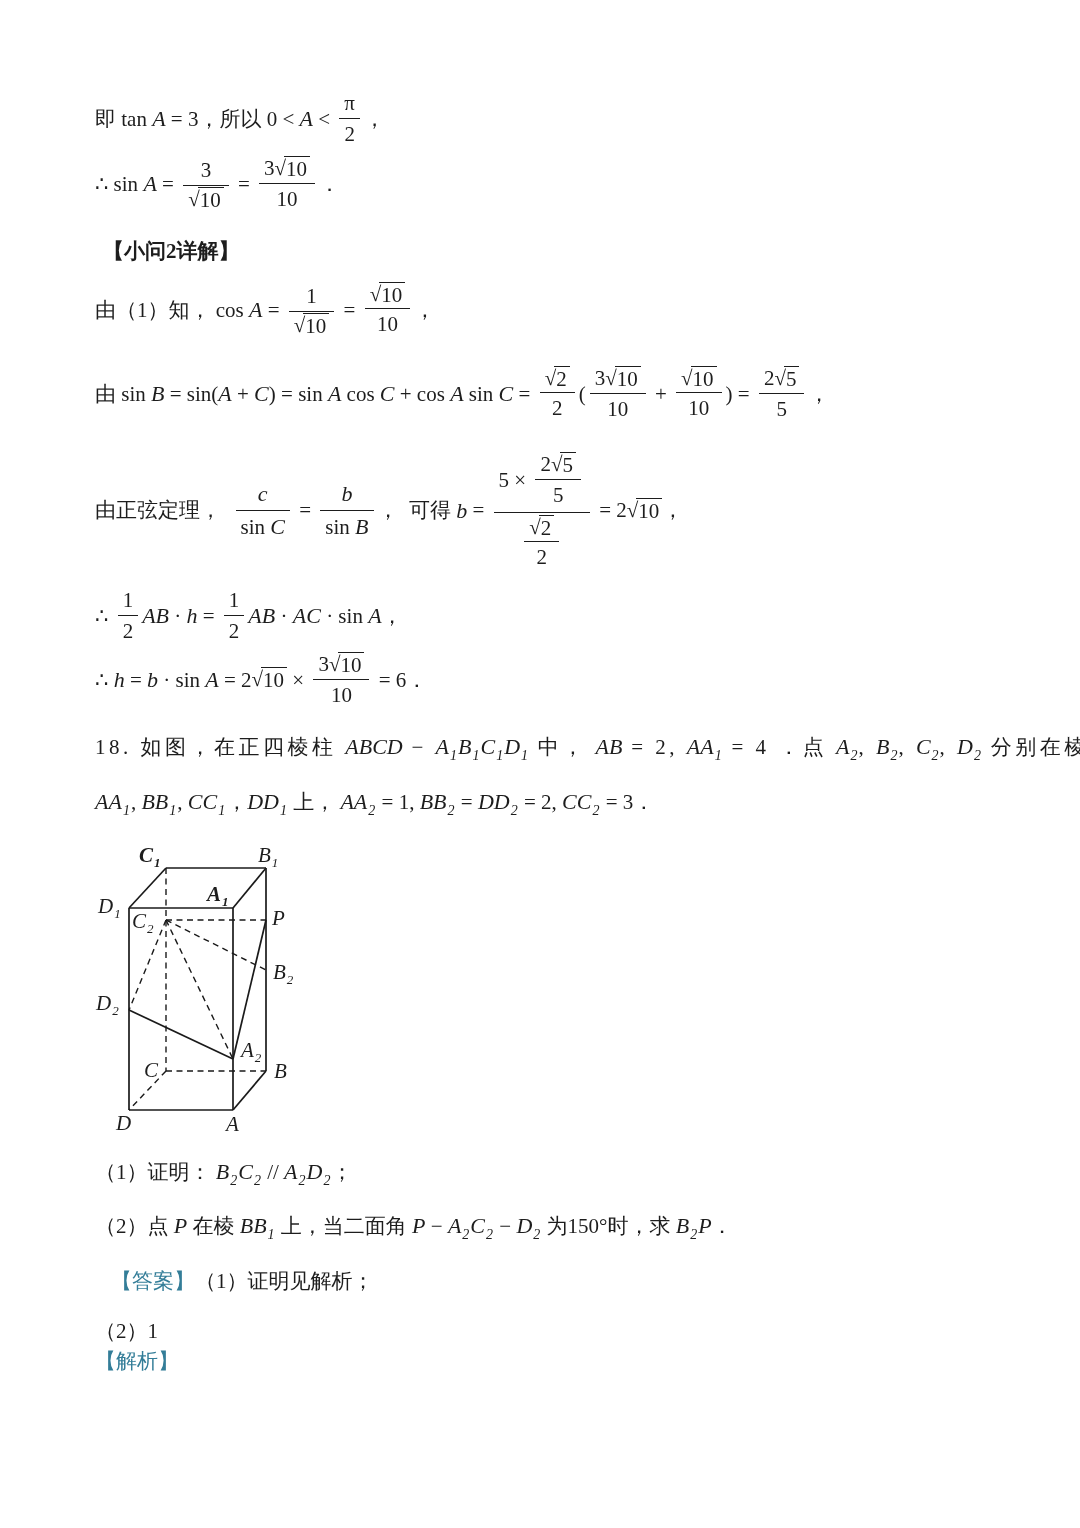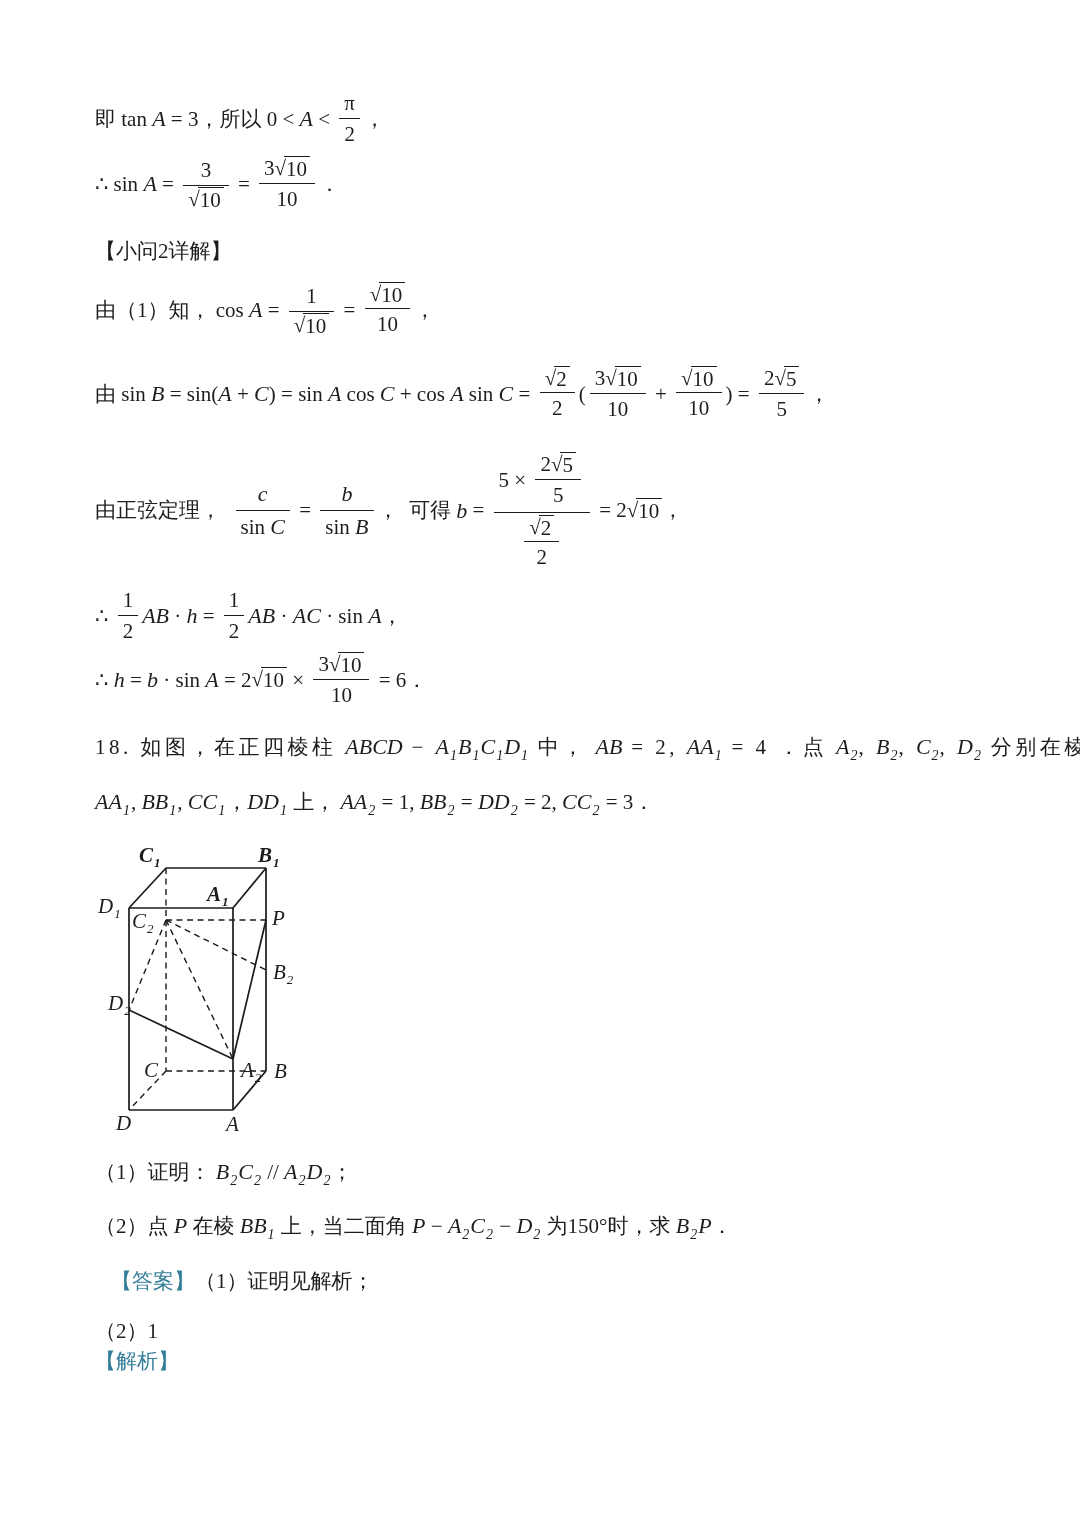--- a/index.html
+++ b/index.html
@@ -14,21 +14,21 @@
     font-size:21px;
     overflow:hidden;
   }
   .para{
     position:absolute;
     left:95px;
     white-space:pre;
     line-height:1.35;
   }
   .para.mathline{display:flex;align-items:center;}
-  .para.bold{font-weight:normal;}
+  .para.bold{font-weight:bold;margin-left:8px;}
   .accent{color:var(--accent,#337d98);}
   
   .t{font-family:"Liberation Serif","DejaVu Serif",serif;}
   .spread .t{letter-spacing:3.5px;}
   .v{display:inline-flex;align-items:baseline;font-style:italic;}
   .vi{font-style:italic;font-size:22px;font-family:"Liberation Serif","DejaVu Serif",serif;}
   .vs{font-style:italic;font-size:14px;position:relative;top:6px;margin-left:1px;margin-right:1px;}
   .frac{display:inline-flex;flex-direction:column;align-items:stretch;margin:0 4px;text-align:center;}
   .num,.den{display:flex;align-items:center;justify-content:center;padding:1px 5px;white-space:pre;}
   .num{border-bottom:1.4px solid currentColor;}
@@ -77,28 +77,28 @@
         <line x1="71" y1="23" x2="71" y2="226" class="dashed"></line>
         <line x1="71" y1="226" x2="34" y2="265" class="dashed"></line>
         <line x1="71" y1="226" x2="171" y2="226" class="dashed"></line>
         <line x1="71" y1="75" x2="171" y2="75" class="dashed"></line>
         <line x1="71" y1="75" x2="171" y2="125" class="dashed"></line>
         <line x1="71" y1="75" x2="138" y2="214" class="dashed"></line>
         <line x1="71" y1="75" x2="34" y2="165" class="dashed"></line>
       </svg>
     <div id="fig-labels">
         <span class="fig-label" style="left: 44px; top: 0px; font-weight: bold;"><span class="vi">C</span><span class="vs">1</span></span>
-        <span class="fig-label" style="left: 163px; top: 0px; font-weight: bold;"><span class="vi">B</span><span class="vs">1</span></span>
+        <span class="fig-label" style="left: 163px; top: 0px;"><span class="vi">B</span><span class="vs">1</span></span>
         <span class="fig-label" style="left: 112px; top: 39px; font-weight: bold;"><span class="vi">A</span><span class="vs">1</span></span>
         <span class="fig-label" style="left: 3px; top: 51px;"><span class="vi">D</span><span class="vs">1</span></span>
         <span class="fig-label" style="left: 37px; top: 66px;"><span class="vi">C</span><span class="vs">2</span></span>
         <span class="fig-label" style="left: 177px; top: 63px;"><span class="vi">P</span></span>
         <span class="fig-label" style="left: 178px; top: 117px;"><span class="vi">B</span><span class="vs">2</span></span>
-        <span class="fig-label" style="left: 1px; top: 148px; margin-left: 12px;"><span class="vi">D</span><span class="vs">2</span></span>
-        <span class="fig-label" style="left: 146px; top: 215px;"><span class="vi">A</span><span class="vs">2</span></span>
+        <span class="fig-label" style="left: 1px; top: 148px;"><span class="vi">D</span><span class="vs">2</span></span>
+        <span class="fig-label" style="left: 146px; top: 195px;"><span class="vi">A</span><span class="vs">2</span></span>
         <span class="fig-label" style="left: 49px; top: 215px;"><span class="vi">C</span></span>
         <span class="fig-label" style="left: 179px; top: 216px;"><span class="vi">B</span></span>
         <span class="fig-label" style="left: 21px; top: 268px;"><span class="vi">D</span></span>
         <span class="fig-label" style="left: 131px; top: 269px;"><span class="vi">A</span></span>
       </div>
   </div>
 
   <div class="para" style="top:1157px;"><span class="t">（1）证明： </span><span class="v"><span class="vi">B</span><span class="vs">2</span></span><span class="v"><span class="vi">C</span><span class="vs">2</span></span><span class="t"> // </span><span class="v"><span class="vi">A</span><span class="vs">2</span></span><span class="v"><span class="vi">D</span><span class="vs">2</span></span><span class="t">；</span></div>
   <div class="para" style="top:1211px;"><span class="t">（2）点 </span><span class="v"><span class="vi">P</span></span><span class="t"> 在棱 </span><span class="v"><span class="vi">BB</span><span class="vs">1</span></span><span class="t"> 上，当二面角 </span><span class="v"><span class="vi">P</span></span><span class="t"> − </span><span class="v"><span class="vi">A</span><span class="vs">2</span></span><span class="v"><span class="vi">C</span><span class="vs">2</span></span><span class="t"> − </span><span class="v"><span class="vi">D</span><span class="vs">2</span></span><span class="t"> 为150°时，求 </span><span class="v"><span class="vi">B</span><span class="vs">2</span></span><span class="v"><span class="vi">P</span></span><span class="t">．</span></div>
   <div class="para" style="top:1267px;margin-left:16px;"><span class="t accent">【答案】</span><span class="t">（1）证明见解析；</span></div>

